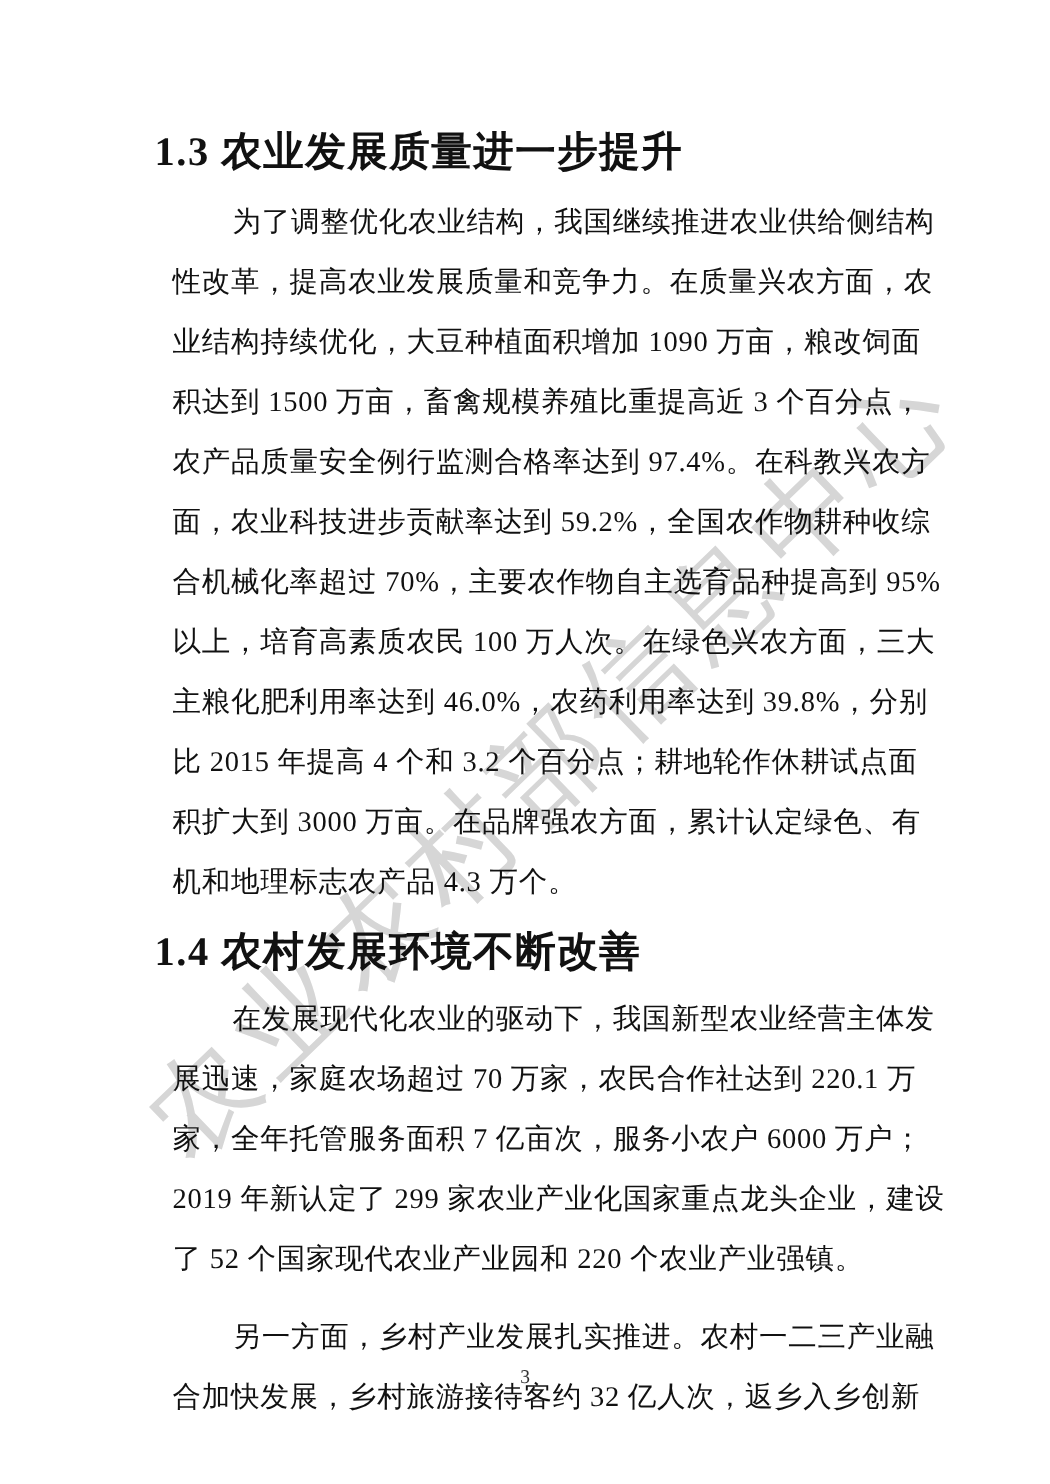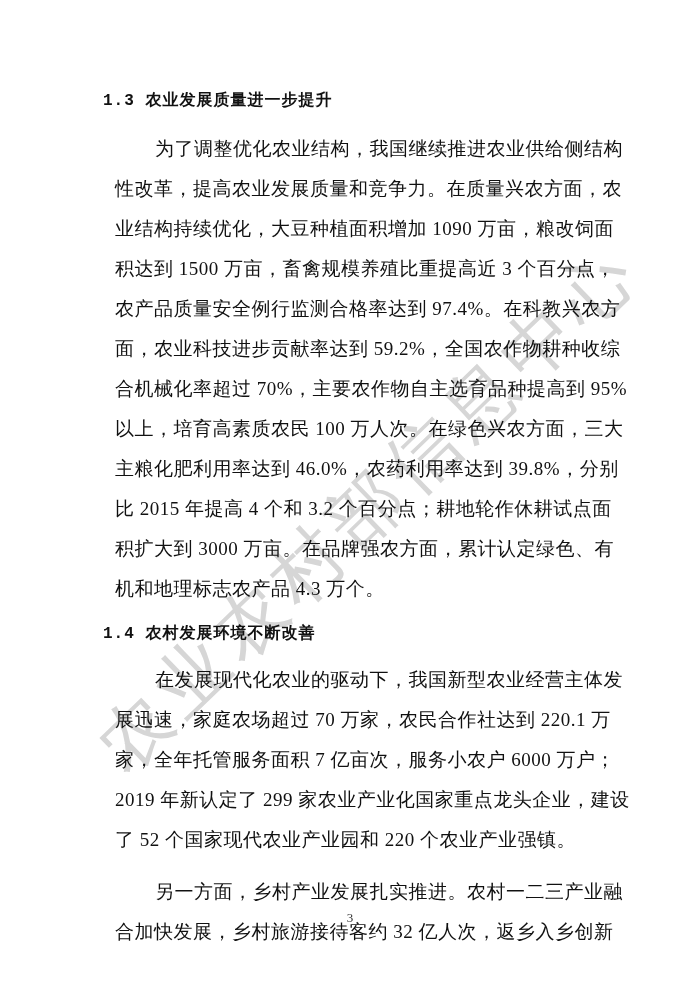--- a/index.html
+++ b/index.html
@@ -29,26 +29,25 @@
     z-index: 0;
     user-select: none;
   }
   .content {
     position: absolute;
     left: 103px; top: 88px;
     width: 500px;
     z-index: 1;
   }
   .section-heading {
-    font-size: 16px;
+    font-size: 27px;
     font-weight: bold;
     line-height: 27px;
     margin: 0 0 14px 0;
     letter-spacing: 1px;
-    font-family: Liberation Mono, monospace;
   }
   .section-heading.h2 { margin: 4px 0 12px 0; }
   .para { margin: 12px; }
   .line {
     font-size: 19px;
     line-height: 40px;
     height: 40px;
     text-align: justify;
     text-align-last: justify;
     text-justify: inter-character;

